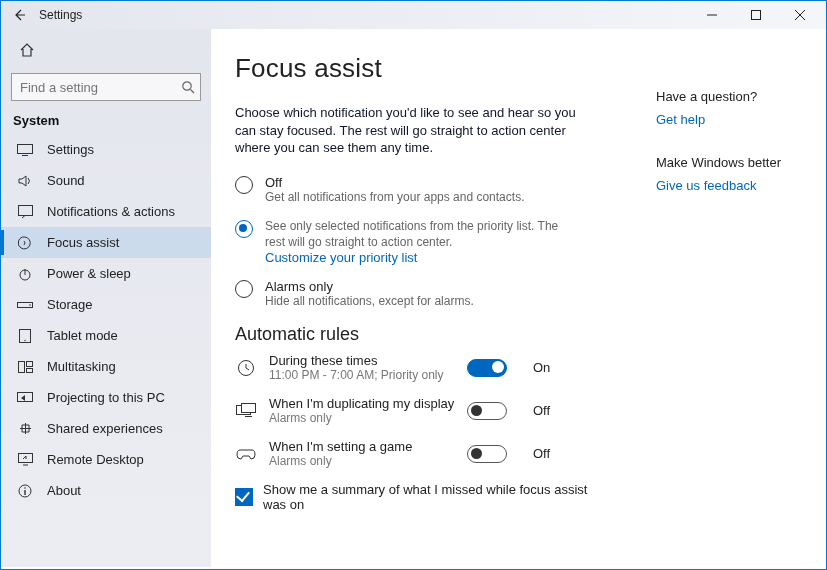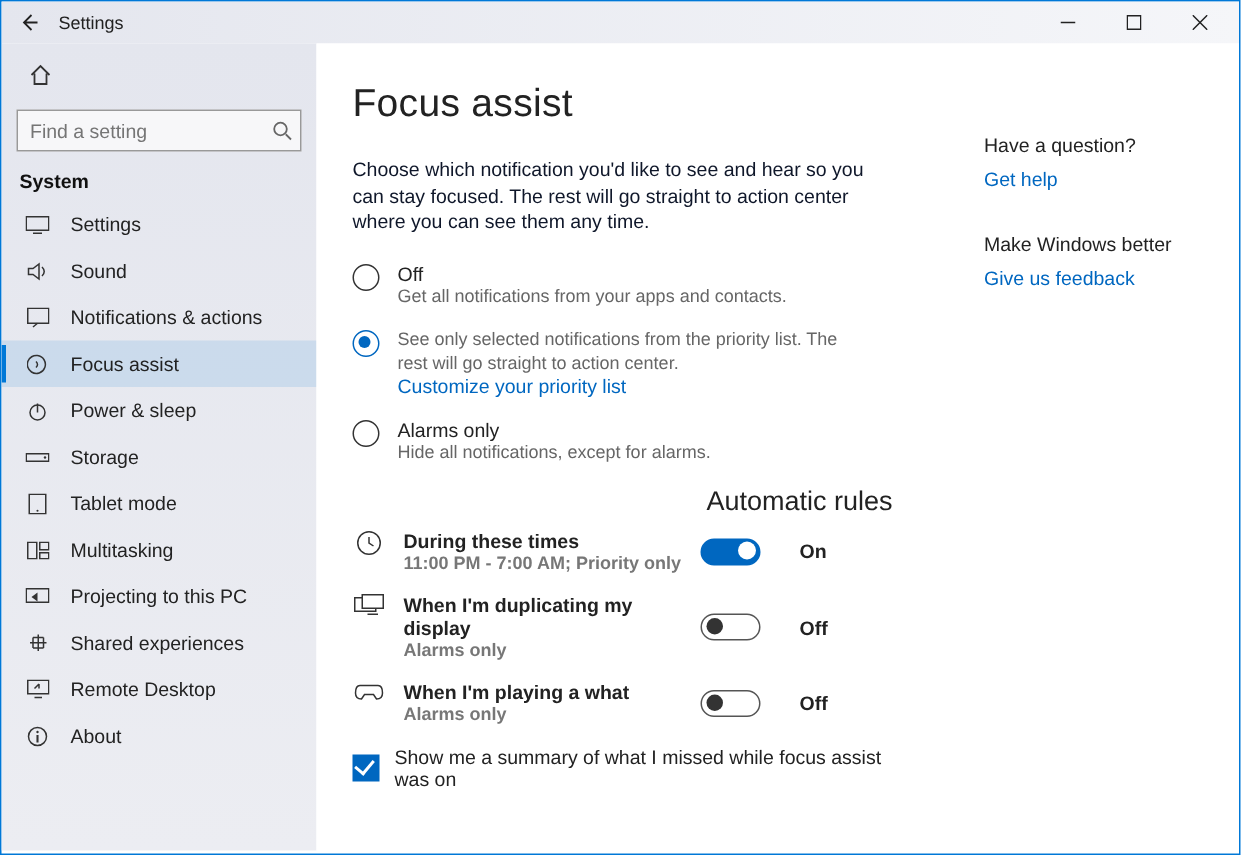--- a/index.html
+++ b/index.html
@@ -103,28 +103,26 @@
     content: ""; position: absolute; left: 3px; top: 3px;
     width: 8px; height: 8px; border-radius: 50%; background: #0067c0;
   }
   .radio-body .r-title { font-size: 13px; color: #222; }
   .radio-body .r-sub { font-size: 12px; color: #666; line-height: 1.3; max-width: 300px; }
   .link { color: #0067c0; font-size: 13px; cursor: pointer; }
 
   h2 {
     font-weight: 400; font-size: 18px; color: #222;
     margin: 12px 0 8px 0;
-    text-align: right;
   }
   .rule-desc { font-size: 13px; color: #444; line-height: 1.35; margin-bottom: 14px; max-width: 330px; }
 
   .rule-row {
-    display: flex; margin-bottom: 14px;
+    display: flex; align-items: center; margin-bottom: 14px;
     width: 320px;
-    font-weight: bold;
   }
   .rule-row .rule-icon { width: 22px; margin-right: 12px; display:flex; justify-content:center; }
   .rule-row .rule-text { flex: 1; }
   .rule-row .rule-title { font-size: 13px; color: #222; }
   .rule-row .rule-sub { font-size: 12px; color: #777; }
   .toggle-wrap { display: flex; align-items: center; gap: 26px; }
   .toggle {
     width: 40px; height: 18px; border-radius: 9px;
     position: relative; cursor: pointer;
   }
@@ -381,21 +379,21 @@
         </div>
       </div>
 
       <div class="rule-row">
         <span class="rule-icon">
             <svg width="20" height="14" viewBox="0 0 20 14" fill="none">
               <path d="M4 3 H16 Q19 3 19 8 Q19 12 15 12 L13 9 H7 L5 12 Q1 12 1 8 Q1 3 4 3 Z" stroke="#333" fill="none"></path>
             </svg>
           </span>
         <div class="rule-text">
-          <div class="rule-title">When I'm playing a what</div>
+          <div class="rule-title">When I'm setting a game</div>
           <div class="rule-sub">Alarms only</div>
         </div>
         <div class="toggle-wrap">
           <div class="toggle off"></div>
           <span class="toggle-label">Off</span>
         </div>
       </div>
 
       <div class="checkbox-row">
         <div class="checkbox"></div>

